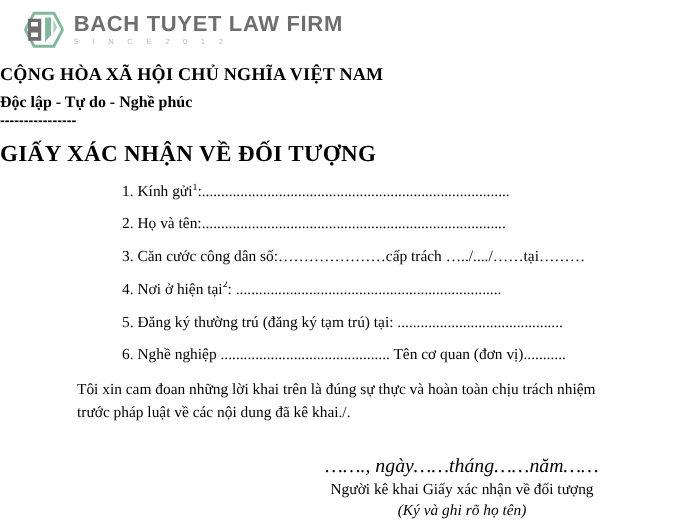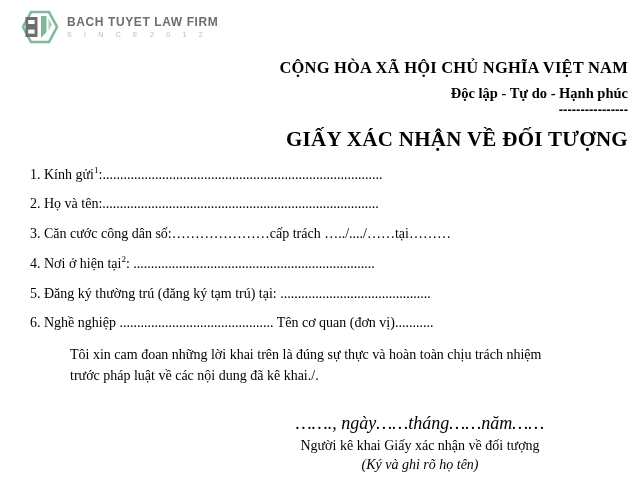--- a/index.html
+++ b/index.html
@@ -33,21 +33,21 @@
   }
   .logo-text {
     display: flex;
     flex-direction: column;
     justify-content: center;
     line-height: 1;
   }
   .logo-name {
     font-family: "Liberation Sans", "DejaVu Sans", sans-serif;
     font-weight: bold;
-    font-size: 12px;
+    font-size: 20px;
     letter-spacing: 0.6px;
     color: #6e6e6e;
     white-space: nowrap;
   }
   .logo-since {
     font-family: "Liberation Sans", "DejaVu Sans", sans-serif;
     font-size: 7px;
     letter-spacing: 5.2px;
     color: #b9b9b9;
     margin-top: 3px;
@@ -55,21 +55,21 @@
   }
 
   
   .doc {
     position: absolute;
     left: 0;
     top: 58px;
     width: 628px;
   }
 
-  .center { text-align: right; }
+  .center { text-align: left; }
 
   .nation-line {
     font-size: 16.5px;
     font-weight: bold;
     letter-spacing: 0.2px;
     margin: 0;
     line-height: 1.25;
   }
   .motto-line {
     font-size: 14.5px;
@@ -88,21 +88,21 @@
   .doc-title {
     font-size: 21px;
     font-weight: bold;
     letter-spacing: 0.3px;
     margin: 10px 0 0 0;
     line-height: 1.2;
   }
 
   .fields {
     margin: 14px 0 0 0;
-    padding: 0 96px 0 30px;
+    padding: 0 96px 0 111px;
   }
   .field-row {
     font-size: 14px;
     line-height: 1.2;
     margin-bottom: 13px;
     white-space: nowrap;
     overflow: hidden;
   }
   .field-row sup {
     font-size: 9px;
@@ -168,21 +168,21 @@
   <span class="logo-text">
     <span class="logo-name">BACH TUYET LAW FIRM</span>
     <span class="logo-since">S I N C E   2 0 1 2</span>
   </span>
 </div>
 
 <div class="doc">
 
   <div class="center">
     <p class="nation-line">CỘNG HÒA XÃ HỘI CHỦ NGHĨA VIỆT NAM</p>
-    <p class="motto-line">Độc lập - Tự do - Hạnh phúc</p>
+    <p class="motto-line">Độc lập - Tự do - Nghề phúc</p>
     <p class="rule-dashes">----------------</p>
     <p class="doc-title">GIẤY XÁC NHẬN VỀ ĐỐI TƯỢNG</p>
   </div>
 
   <div class="fields">
 
     <div class="field-row"><span>1.</span>
       <span>Kính gửi</span><sup>1</sup><span>:</span><span>................................................................................</span></div>
 
     <div class="field-row"><span>2.</span>

